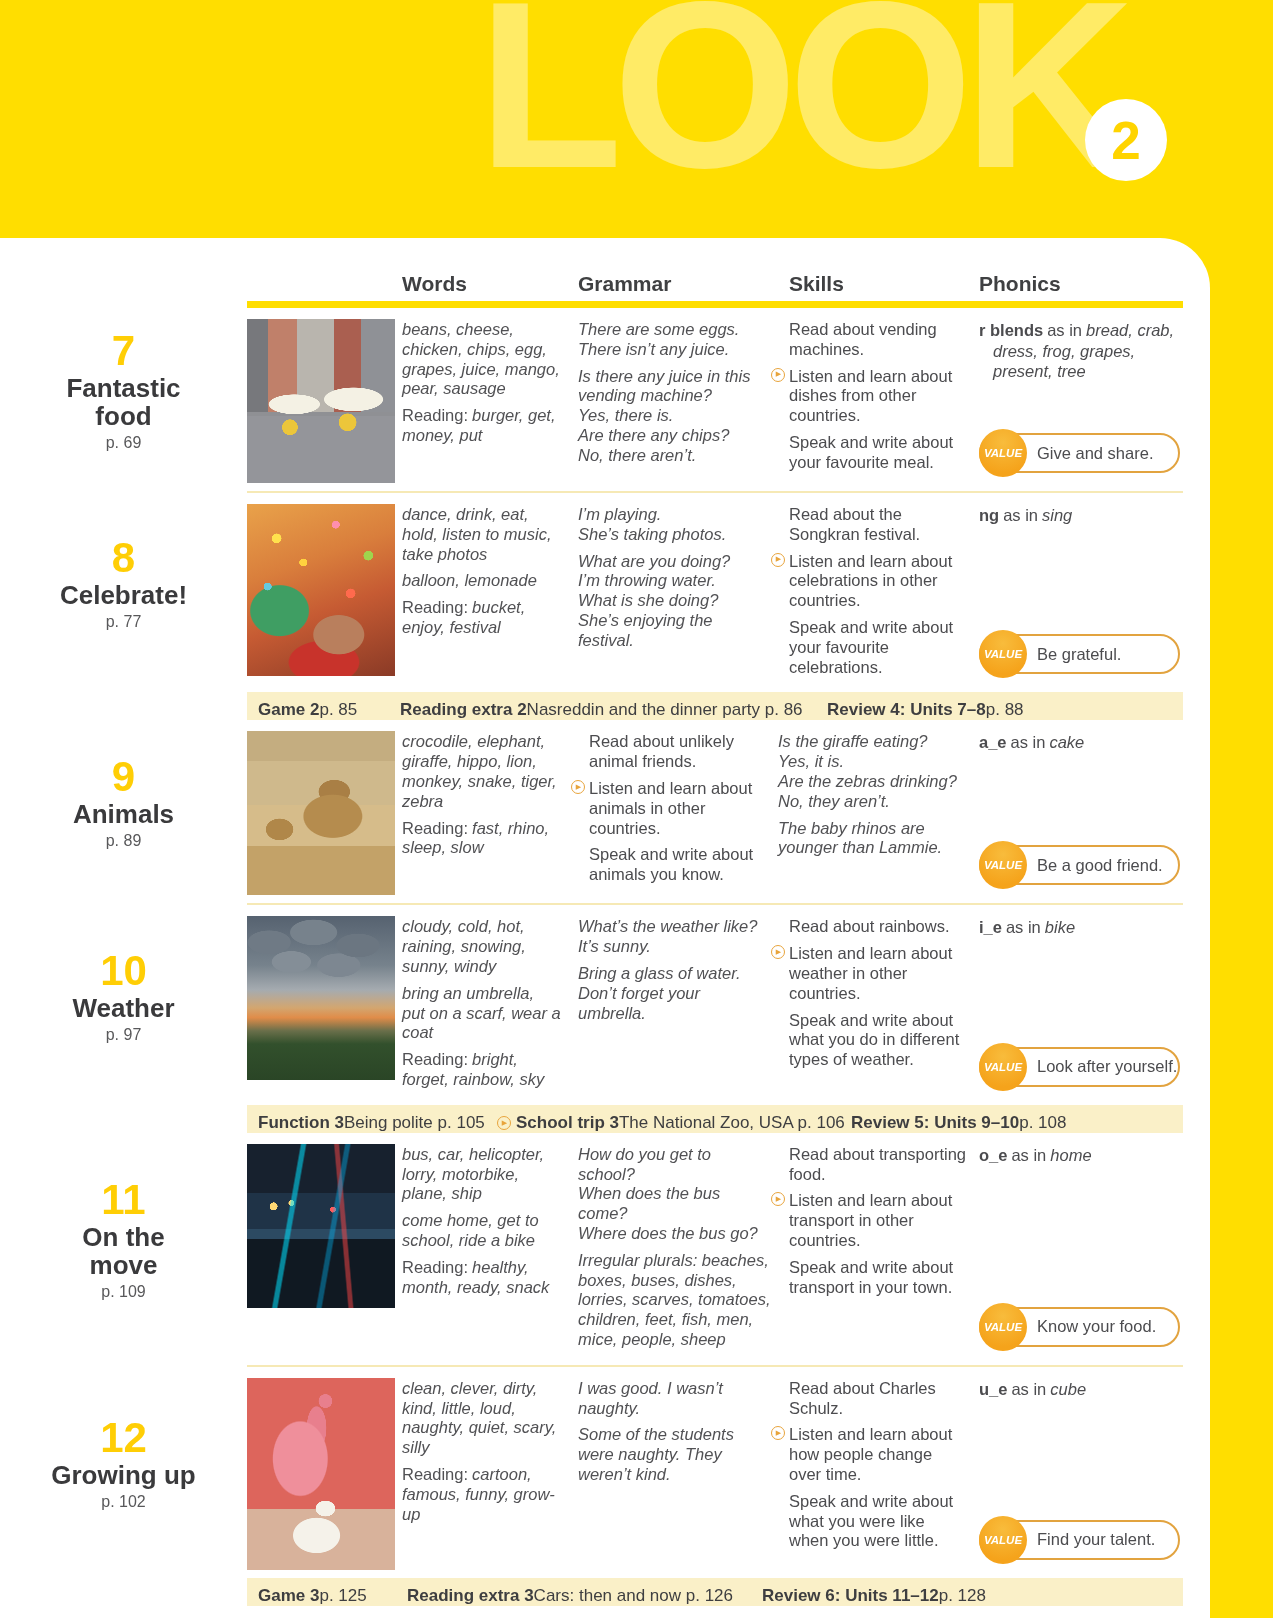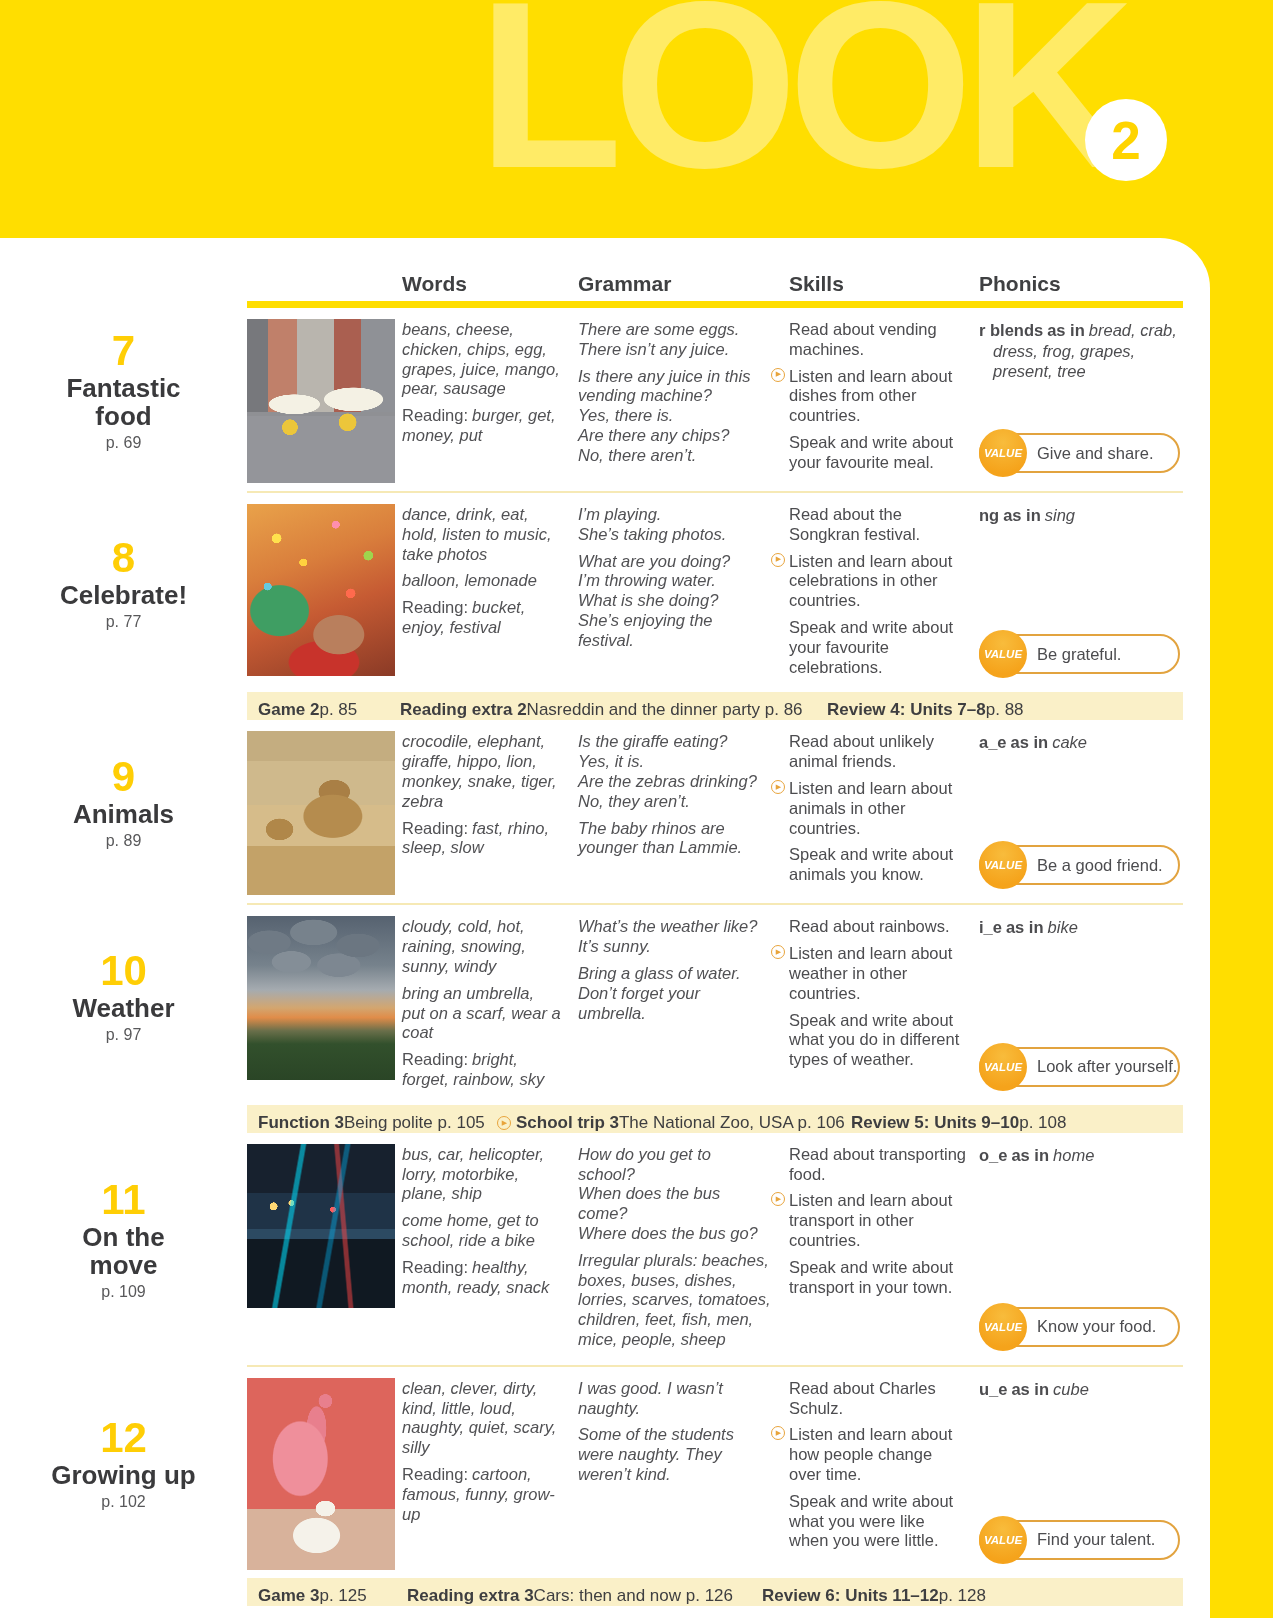--- a/index.html
+++ b/index.html
@@ -95,21 +95,21 @@
   .skills-cell{padding:3px 8px 0 0;color:#4c4c4f;}
   .skills-cell p{padding-left:14px;position:relative;}
   .play-icon{display:flex;position:absolute;left:-4px;top:1px;width:14px;height:14px;
              border:1.5px solid #E8A43C;border-radius:50%;color:#E8A43C;font-size:7px;
              align-items:center;justify-content:center;padding-left:1px;box-sizing:border-box;}
   .play-inline{position:static;display:inline-flex;flex:0 0 auto;margin-right:5px;vertical-align:-2px;}
 
   .phonics-cell{display:flex;flex-direction:column;padding:3px 30px 0 4px;color:#4c4c4f;font-size:16.5px;}
   .phline{margin:0;padding-left:14px;text-indent:-14px;line-height:1.25;}
   .phline b{font-weight:bold;}
-  .asin{padding:0 4px;font-weight:bold;}
+  .asin{padding:0 4px;}
   .value-pill{margin-top:auto;margin-bottom:10px;position:relative;height:40px;
               border:2px solid #E2A33F;border-radius:24px;display:flex;align-items:center;
               padding-left:56px;background:#fff;box-sizing:border-box;}
   .value-badge{position:absolute;left:-2px;top:-6px;width:48px;height:48px;border-radius:50%;
                background:radial-gradient(circle at 50% 28%, #F8BC3C, #F5A31B 72%);
                color:#fff;font-size:11.5px;font-weight:bold;font-style:italic;
                display:flex;align-items:center;justify-content:center;}
   .value-text{font-size:16.5px;color:#4c4c4f;}
 
   .divider{margin:0 27px 0 247px;background:#FAF0C8;height:28px;display:flex;align-items:flex-end;
@@ -234,32 +234,32 @@
           <div class="unit-title">Animals</div>
           <div class="unit-page">p. 89</div>
         </div>
         <div>
             <div class="photo photo-u9"></div>
           </div>
         <div class="cell words-cell">
           <p class="it">crocodile, elephant, giraffe, hippo, lion, monkey, snake, tiger, zebra</p>
           <p><span class="rlabel">Reading:</span><span class="it">fast, rhino, sleep, slow</span></p>
         </div>
+        <div class="cell skills-cell">
+          <p>Read about unlikely animal friends.</p>
+          <p><span class="play-icon">▶</span><span>Listen and learn about animals in other countries.</span></p>
+          <p>Speak and write about animals you know.</p>
+        </div>
         <div class="cell grammar-cell">
           <p class="it pre">Is the giraffe eating?
 Yes, it is.
 Are the zebras drinking?
 No, they aren’t.</p>
           <p class="it pre">The baby rhinos are younger than Lammie.</p>
         </div>
-        <div class="cell skills-cell">
-          <p>Read about unlikely animal friends.</p>
-          <p><span class="play-icon">▶</span><span>Listen and learn about animals in other countries.</span></p>
-          <p>Speak and write about animals you know.</p>
-        </div>
         <div class="phonics-cell">
           <p class="phline"><b>a_e</b><span class="asin">as in</span><i>cake</i></p>
           <div class="value-pill">
             <span class="value-badge">VALUE</span>
             <span class="value-text">Be a good friend.</span>
           </div>
         </div>
       </section>
 
       <div class="row-sep"></div>

